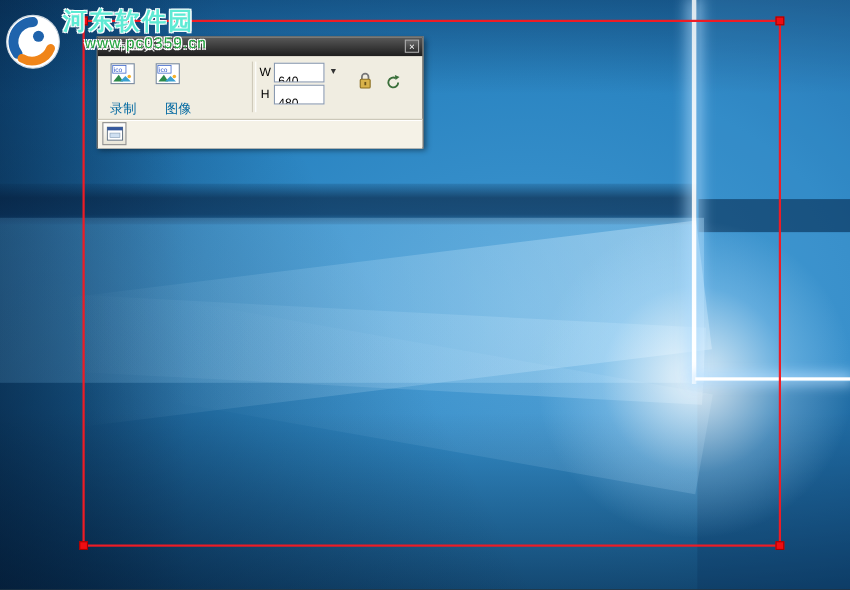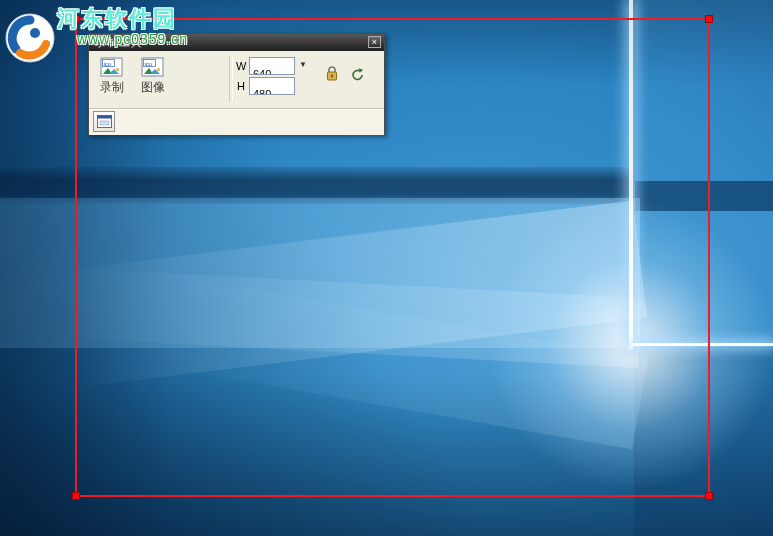--- a/index.html
+++ b/index.html
@@ -50,22 +50,22 @@
     box-shadow:2px 2px 5px rgba(0,0,0,.45);}
   .titlebar{position:absolute;left:0;top:0;right:0;height:17px;
     background:linear-gradient(to bottom,#585858,#1e1e1e);display:flex;align-items:center;}
   .titlebar .title{color:#fff;font-size:11px;padding-left:6px;letter-spacing:1px;line-height:17px;}
   .closebtn{position:absolute;right:3px;top:2px;width:13px;height:12px;
     border:1px solid #aeaeae;background:linear-gradient(#6b6b6b,#2e2e2e);
     color:#fff;font-size:9px;line-height:11px;text-align:center;cursor:pointer;box-sizing:border-box;}
   .toolbody{position:absolute;left:0;top:17px;right:0;height:57px;}
   .tool-btn{position:absolute;top:5px;width:42px;text-align:center;cursor:pointer;}
   .tool-btn .ticon{display:block;margin:0 auto;width:24px;height:22px;}
-  .tool-btn .tlabel{display:block;margin-top:1px;font-size:12px;color:#404040;}
-  .btn-record{left:2px;} .btn-image{left:43px;} .btn-fit{left:93px;width:46px;}
+  .tool-btn .tlabel{display:block;margin-top:13px;font-size:12px;color:#0369a1;}
+  .btn-record{left:2px;} .btn-image{left:43px;text-align:right;} .btn-fit{left:93px;width:46px;}
   .vsep{position:absolute;left:140px;top:5px;width:2px;height:46px;
     border-left:1px solid #cfcaba;border-right:1px solid #fff;}
   .dlabel{position:absolute;font-size:11px;color:#000;}
   .dlabel-w{left:147px;top:9px;} .dlabel-h{left:148px;top:29px;}
   .dinput{position:absolute;width:46px;height:16px;border:1px solid #8a9ab0;background:#fff;
     font-size:11px;font-family:"Liberation Sans","DejaVu Sans",sans-serif;padding:16px 0 0 3px;box-sizing:border-box;}
   .din-w{left:160px;top:6px;} .din-h{left:160px;top:26px;}
   .dropdown{position:absolute;left:210px;top:9px;font-size:8px;color:#333;cursor:pointer;}
   .mini-ico{position:absolute;cursor:pointer;}
   .ico-lock{left:236px;top:14px;width:14px;height:17px;}

